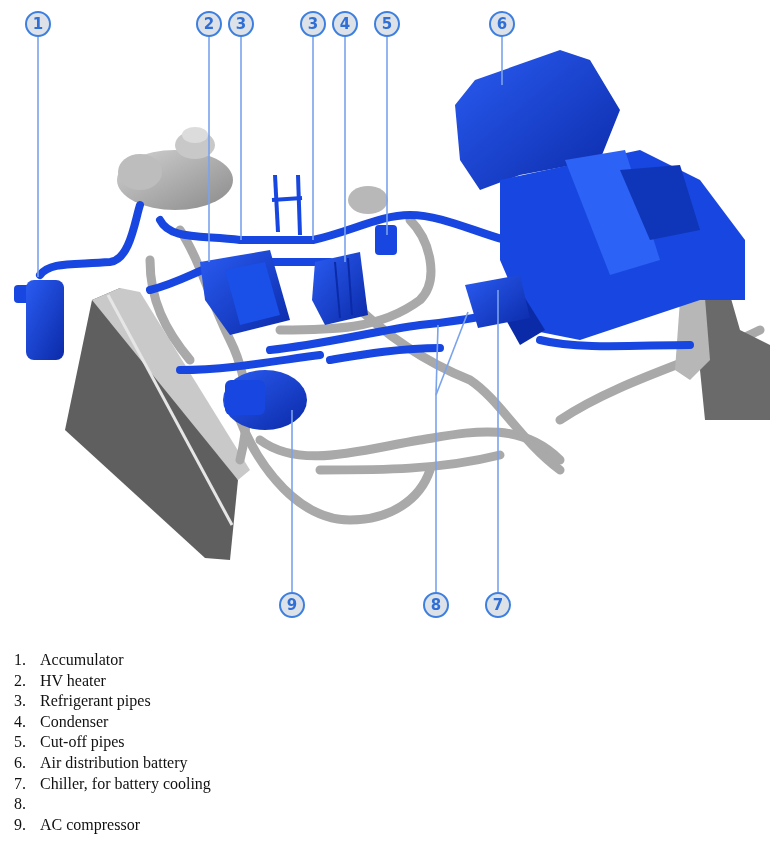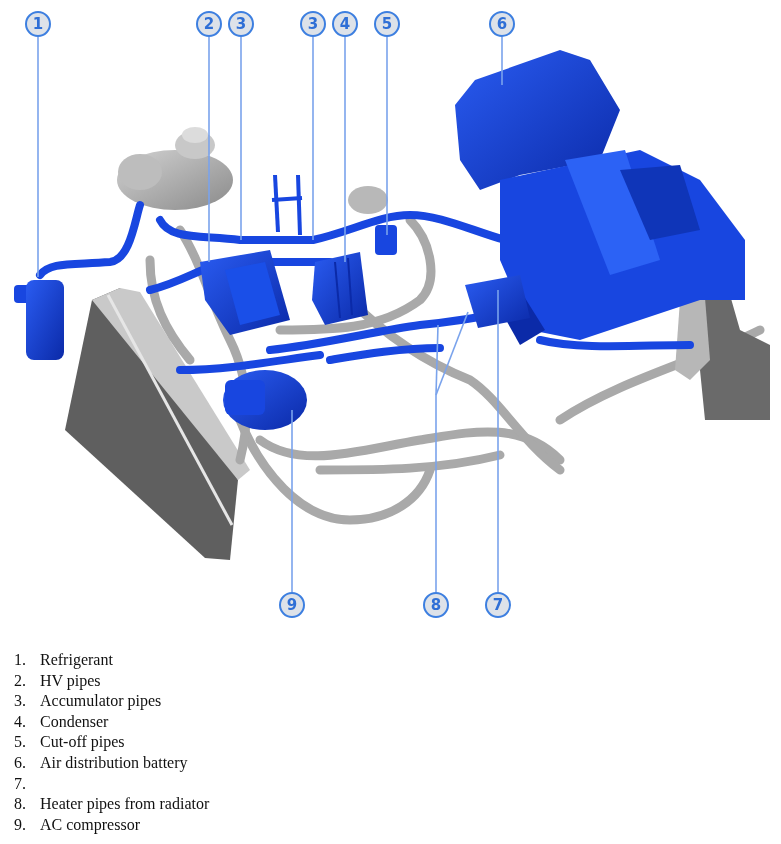--- a/index.html
+++ b/index.html
@@ -139,46 +139,46 @@
   <div class="callout" style="left:374px;top:11px">5</div>
   <div class="callout" style="left:489px;top:11px">6</div>
   <div class="callout" style="left:279px;top:592px">9</div>
   <div class="callout" style="left:423px;top:592px">8</div>
   <div class="callout" style="left:485px;top:592px">7</div>
 </div>
 
 <ol class="legend">
   <li>
       <span class="num">1.</span>
-      <span>Refrigerant</span>
+      <span>Accumulator</span>
     </li>
   <li>
       <span class="num">2.</span>
-      <span>HV pipes</span>
+      <span>HV heater</span>
     </li>
   <li>
       <span class="num">3.</span>
-      <span>Accumulator pipes</span>
+      <span>Refrigerant pipes</span>
     </li>
   <li>
       <span class="num">4.</span>
       <span>Condenser</span>
     </li>
   <li>
       <span class="num">5.</span>
       <span>Cut-off pipes</span>
     </li>
   <li>
       <span class="num">6.</span>
       <span>Air distribution battery</span>
     </li>
   <li>
       <span class="num">7.</span>
+      <span>Chiller, for battery cooling</span>
     </li>
   <li>
       <span class="num">8.</span>
-      <span>Heater pipes from radiator</span>
     </li>
   <li>
       <span class="num">9.</span>
       <span>AC compressor</span>
     </li>
 </ol>
 
 </body></html>

